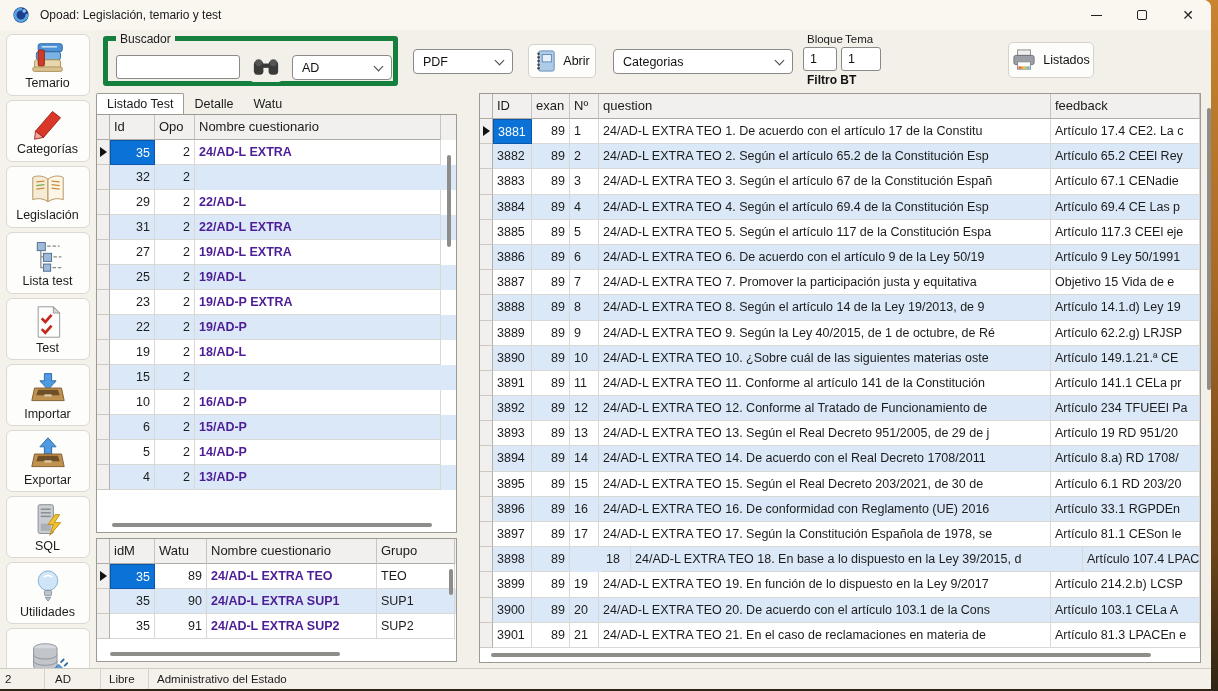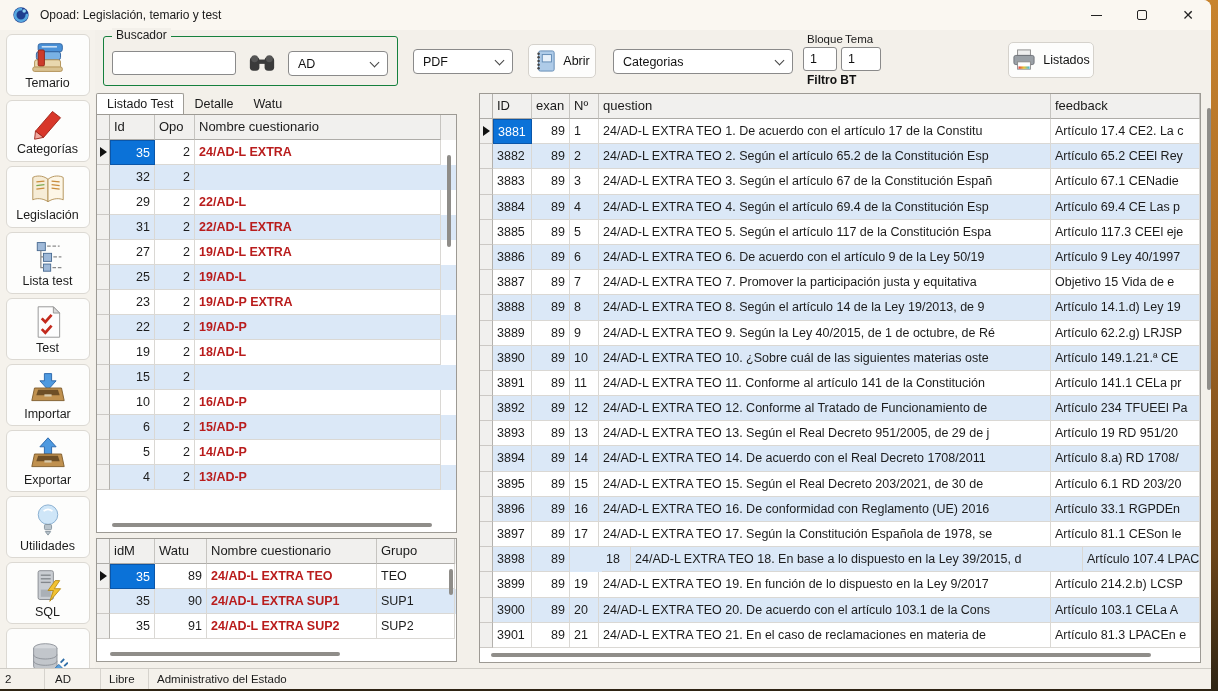--- a/index.html
+++ b/index.html
@@ -26,21 +26,21 @@
   .sidebar { position:absolute; left:0; top:30px; width:95px; bottom:21px; background:#f5f2ec; overflow:hidden; }
   .side-btn { width:84px; height:62px; margin:4px auto 4px auto; background:#fdfdfc;
     border:1px solid #dcd9d3; border-radius:6px; display:flex; flex-direction:column;
     align-items:center; justify-content:center; gap:1px; }
   .side-btn .lbl { font-size:12.5px; color:#1c1c1c; }
   .side-btn svg { display:block; }
 
   
   .toolbar { position:absolute; left:95px; top:30px; right:7px; height:62px; background:#f3f0ea; }
   .groupbox { position:absolute; left:8px; top:6px; width:295px; height:50px;
-    border:1px solid #15803d; border-radius:3px; }
+    border:5px solid #15803d; border-radius:3px; }
   .groupbox .legend { position:absolute; left:8px; top:-9px; background:#f3f0ea; padding:0 4px;
     font-size:12px; color:#1a1a1a; }
   .txt-input { background:#fff; border:1px solid #8a8a8a; border-radius:3px; height:24px;
     font-size:12.5px; padding:0 6px; font-family:inherit; color:#111; }
   .search-input { position:absolute; left:8px; top:14px; width:124px; }
   .icon-btn { position:absolute; left:142px; top:11px; width:32px; height:30px; background:#f3f0ea;
     border:1px solid transparent; border-radius:4px; display:flex; align-items:center; justify-content:center; }
   .select { background:#fff; border:1px solid #8a8a8a; border-radius:4px; height:25px;
     display:flex; align-items:center; justify-content:space-between; padding:0 9px; font-size:12.5px; color:#111; }
   .chev { width:7px; height:7px; border-left:1.3px solid #444; border-bottom:1.3px solid #444;
@@ -69,21 +69,21 @@
   
   .t-wrap { position:absolute; background:#fff; border:1px solid #9d9a94; overflow:hidden; }
   .t-row { display:flex; height:25px; background:#fff; }
   .t-row.alt { background:#dbe8f7; }
   .t-headrow { background:#f1f0ee; height:25px; }
   .t-hcell { font-size:13px; color:#1a1a1a; padding:4px 4px 0 4px; border-right:1px solid #c6c4c0;
     border-bottom:1px solid #aeaca8; white-space:nowrap; overflow:hidden; flex-shrink:0; }
   .t-cell { font-size:12.5px; color:#1c1c1c; padding:5px 4px 0 4px; border-right:1px solid #dad8d4;
     border-bottom:1px solid #dad8d4; white-space:nowrap; overflow:hidden; flex-shrink:0; }
   .t-cell.a-r { text-align:right; }
-  .t-cell.name { color:#b91c1c; font-weight:bold; }
+  .t-cell.name { color:#4c1d95; font-weight:bold; }
   .t-cell.sel-cell { background:#0b72d8; color:#fff; border:1px solid #0a56a9; }
   .t-gutter { width:13px; flex-shrink:0; background:#f1f0ee; border-right:1px solid #b3b1ad;
     border-bottom:1px solid #ccc9c5; display:flex; align-items:center; justify-content:center; }
   .t-hg { border-bottom:1px solid #aeaca8; }
   .sel-arrow { width:0; height:0; border-left:7px solid #111; border-top:5px solid transparent;
     border-bottom:5px solid transparent; }
   #tests-table { left:1px; top:22px; width:361px; height:419px; }
   #watu-table { left:1px; top:446px; width:361px; height:124px; }
   #questions-table { left:384px; top:1px; width:722px; height:570px; }
   #questions-table .t-row:not(.t-headrow) { height:25.2px; }
@@ -192,38 +192,38 @@
     <div class="side-btn">
       <svg width="38" height="36" viewBox="0 0 42 40">
         <polygon points="21,2 30,12 25,12 25,20 17,20 17,12 12,12" fill="#4f9ae0" stroke="#2763a8"></polygon>
         <path d="M6 20 H36 L39 34 H3 Z" fill="#c0914f" stroke="#7d5a2a"></path>
         <path d="M10 22 H32 L34 28 H8 Z" fill="#6e4f26"></path>
         <rect x="17" y="27" width="8" height="2.5" fill="#d8c9a9"></rect>
       </svg>
       <span class="lbl">Exportar</span>
     </div>
     <div class="side-btn">
-      <svg width="32" height="36" viewBox="0 0 36 40">
-        <circle cx="18" cy="14" r="11" fill="#cfe6f8" stroke="#7fa8cc"></circle>
-        <path d="M13 10 q5 -4 10 0" fill="none" stroke="#ffffff" stroke-width="2"></path>
-        <rect x="14" y="25" width="8" height="6" rx="1.5" fill="#b9c4cc" stroke="#83929c"></rect>
-        <path d="M15 33 h6 l-3 4 z" fill="#b9c4cc" stroke="#83929c"></path>
-      </svg>
-      <span class="lbl">Utilidades</span>
-    </div>
-    <div class="side-btn">
       <svg width="36" height="36" viewBox="0 0 40 40">
         <rect x="9" y="3" width="17" height="32" rx="2" fill="#c9cdd2" stroke="#83878c"></rect>
         <line x1="12" y1="8" x2="23" y2="8" stroke="#83878c" stroke-width="1.5"></line>
         <line x1="12" y1="12" x2="23" y2="12" stroke="#83878c" stroke-width="1.5"></line>
         <line x1="12" y1="16" x2="23" y2="16" stroke="#83878c" stroke-width="1.5"></line>
         <rect x="12" y="24" width="11" height="8" fill="#aab0b6"></rect>
         <polygon points="28,14 20,25 26,25 22,37 34,23 27,23 33,14" fill="#f2c231" stroke="#b88a14"></polygon>
       </svg>
       <span class="lbl">SQL</span>
+    </div>
+    <div class="side-btn">
+      <svg width="32" height="36" viewBox="0 0 36 40">
+        <circle cx="18" cy="14" r="11" fill="#cfe6f8" stroke="#7fa8cc"></circle>
+        <path d="M13 10 q5 -4 10 0" fill="none" stroke="#ffffff" stroke-width="2"></path>
+        <rect x="14" y="25" width="8" height="6" rx="1.5" fill="#b9c4cc" stroke="#83929c"></rect>
+        <path d="M15 33 h6 l-3 4 z" fill="#b9c4cc" stroke="#83929c"></path>
+      </svg>
+      <span class="lbl">Utilidades</span>
     </div>
     <div class="side-btn">
       <svg width="40" height="36" viewBox="0 0 44 40">
         <ellipse cx="19" cy="8" rx="13" ry="5" fill="#d6d9dd" stroke="#8b9096"></ellipse>
         <path d="M6 8 V28 c0 3 6 5 13 5 s13 -2 13 -5 V8" fill="#c2c6cb" stroke="#8b9096"></path>
         <path d="M6 15 c0 3 6 5 13 5 s13 -2 13 -5" fill="none" stroke="#8b9096"></path>
         <path d="M6 22 c0 3 6 5 13 5 s13 -2 13 -5" fill="none" stroke="#8b9096"></path>
         <path d="M26 34 l8 -8 l6 6 l-8 8 z" fill="#5ba3df" stroke="#2e6da8"></path>
         <line x1="36" y1="24" x2="40" y2="20" stroke="#2e6da8" stroke-width="2"></line>
         <line x1="40" y1="28" x2="44" y2="24" stroke="#2e6da8" stroke-width="2"></line>
@@ -488,21 +488,21 @@
           <div class="t-cell" style="width: 29px;">5</div>
           <div class="t-cell" style="width: 452px;">24/AD-L EXTRA TEO 5. Según el artículo 117 de la Constitución Espa</div>
           <div class="t-cell" style="width: 230px;">Artículo 117.3 CEEl eje</div>
         </div>
         <div class="t-row alt">
           <div class="t-gutter"></div>
           <div class="t-cell" style="width: 39px;">3886</div>
           <div class="t-cell a-r" style="width: 38px;">89</div>
           <div class="t-cell" style="width: 29px;">6</div>
           <div class="t-cell" style="width: 452px;">24/AD-L EXTRA TEO 6. De acuerdo con el artículo 9 de la Ley 50/19</div>
-          <div class="t-cell" style="width: 230px;">Artículo 9 Ley 40/1997</div>
+          <div class="t-cell" style="width: 230px;">Artículo 9 Ley 50/1991</div>
         </div>
         <div class="t-row">
           <div class="t-gutter"></div>
           <div class="t-cell" style="width: 39px;">3887</div>
           <div class="t-cell a-r" style="width: 38px;">89</div>
           <div class="t-cell" style="width: 29px;">7</div>
           <div class="t-cell" style="width: 452px;">24/AD-L EXTRA TEO 7. Promover la participación justa y equitativa</div>
           <div class="t-cell" style="width: 230px;">Objetivo 15 Vida de e</div>
         </div>
         <div class="t-row alt">

